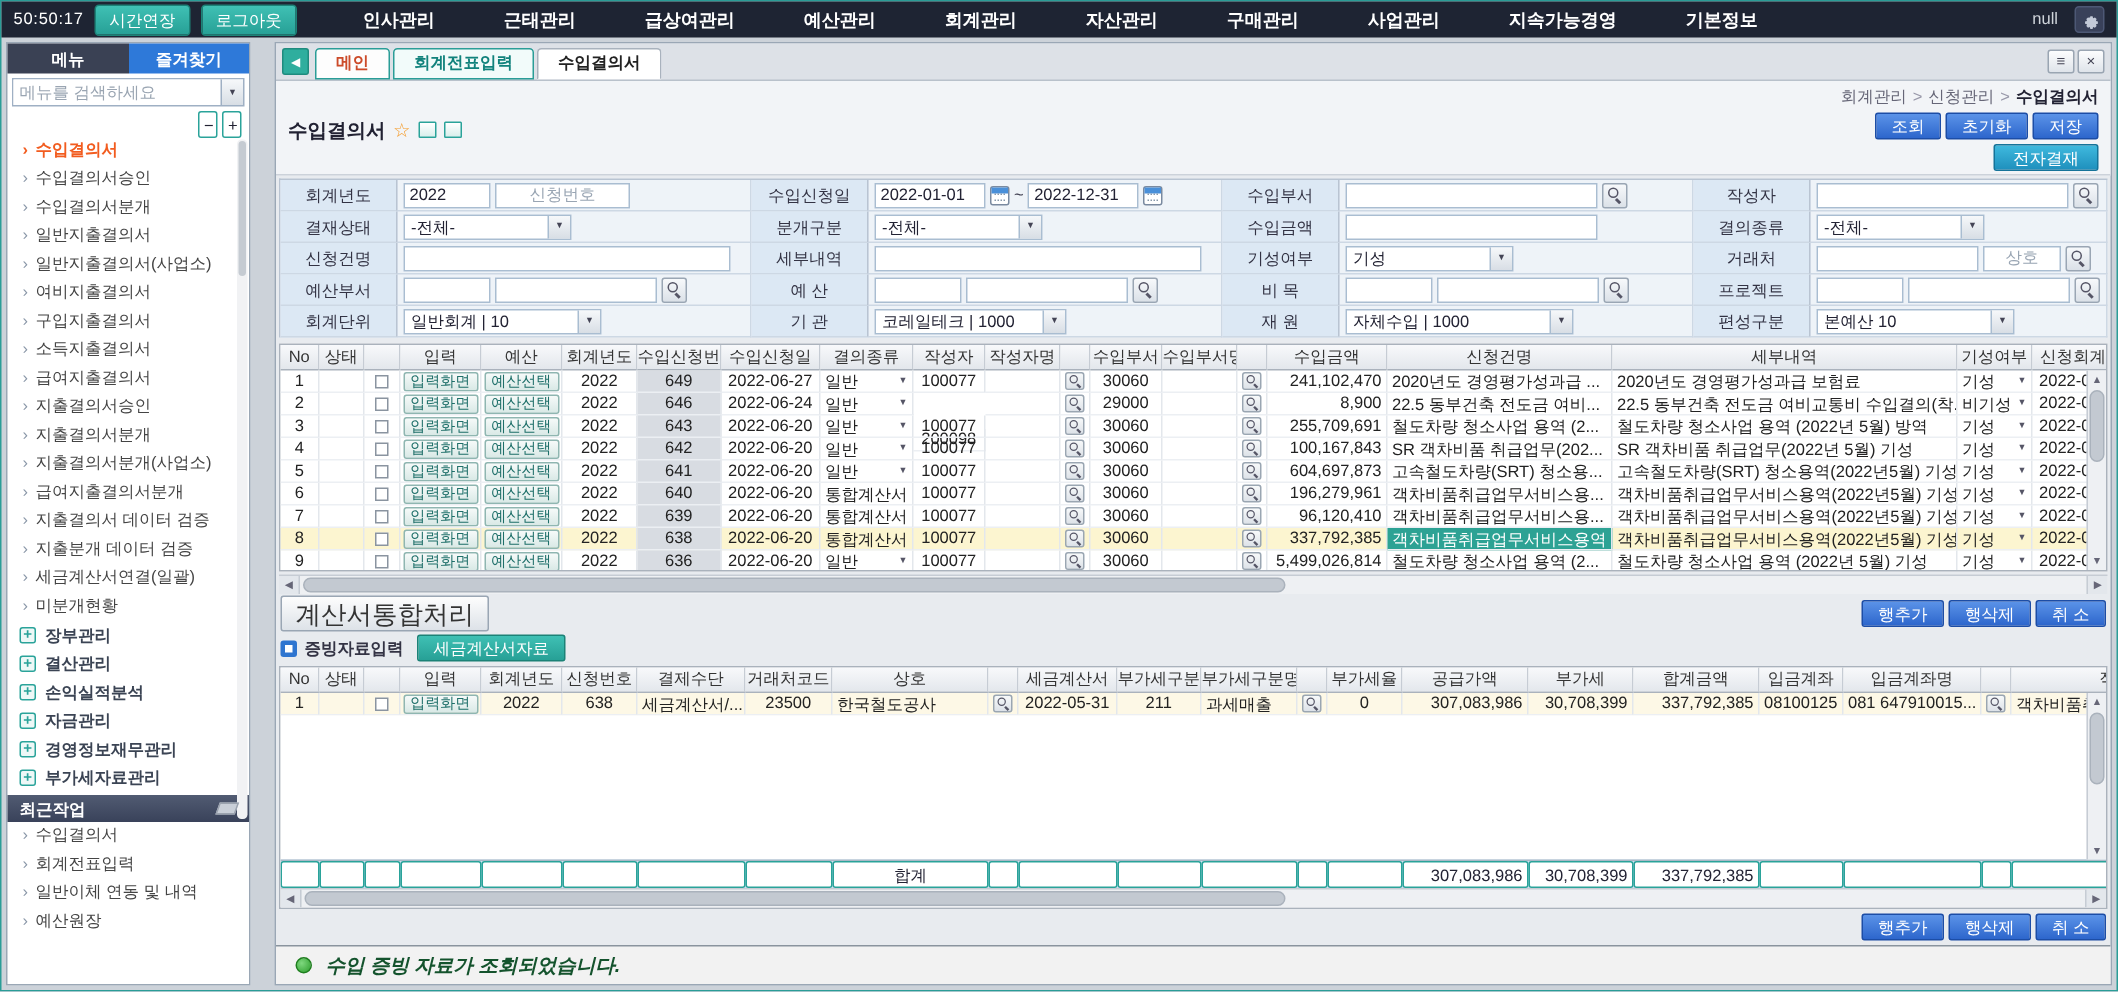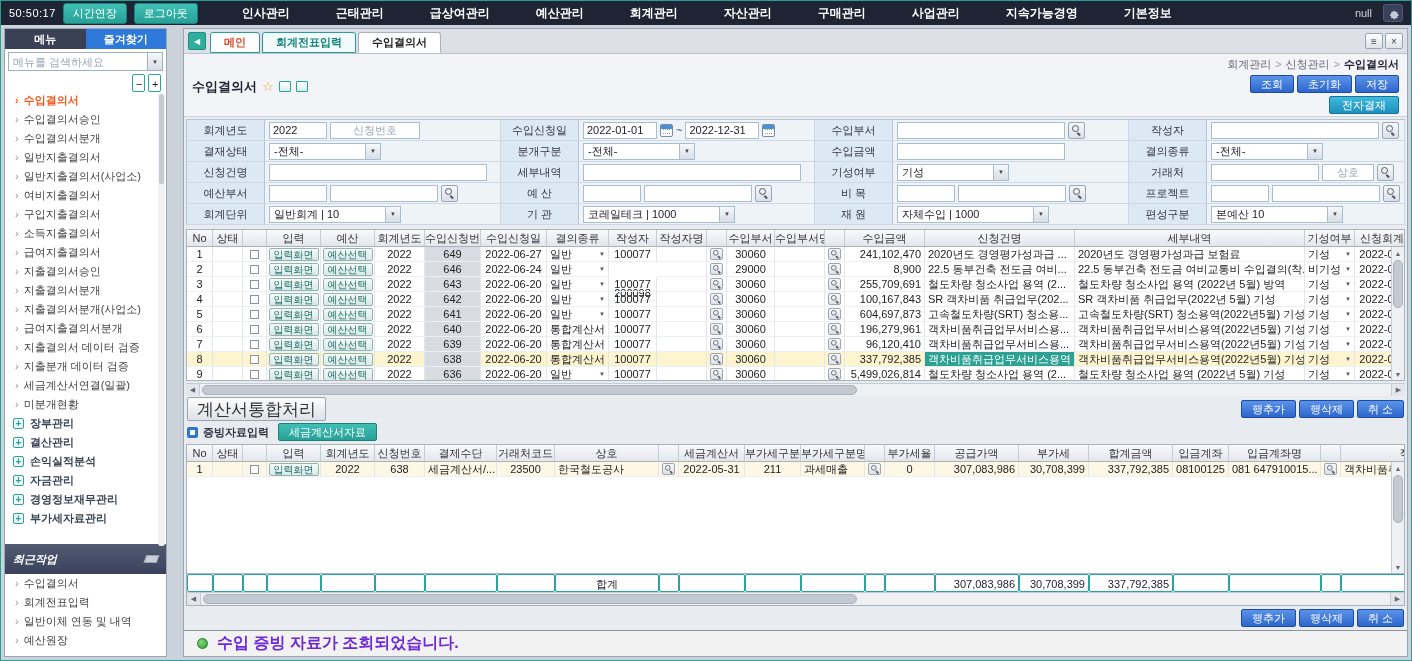--- a/index.html
+++ b/index.html
@@ -33,21 +33,21 @@
 .tc{width:13px;height:13px;border:1px solid #2aa39a;background:#fff;color:#2aa39a;font-size:10px;line-height:10px;text-align:center;border-radius:2px;cursor:pointer;padding:0;font-family:inherit;}
 .tree{flex:0 0 auto;padding-top:2px;}
 .titem{height:19px;line-height:19px;padding-left:10px;display:flex;gap:5px;color:#444;cursor:pointer;white-space:nowrap;overflow:hidden;}
 .titem .caret{color:#8a97a8;}
 .titem.sel,.titem.sel .caret{color:#f25c1f;font-weight:700;}
 .sections{flex:0 0 auto;}
 .sitem{height:19px;display:flex;align-items:center;gap:6px;padding-left:8px;font-weight:700;color:#3b4454;cursor:pointer;}
 .plus-ic{width:11px;height:11px;border:1px solid #2aa39a;color:#2aa39a;font-size:10px;line-height:9px;text-align:center;background:#eef8f7;border-radius:2px;font-weight:700;}
 .side-scroll{position:absolute;right:1px;top:64px;bottom:110px;width:7px;background:#f1f2f4;border-radius:3px;}
 .side-scroll .sthumb{width:5px;margin:1px;height:90px;background:#c5cbd2;border-radius:3px;}
-.recent-h{height:30px;background:linear-gradient(#515b72,#39425a);color:#fff;display:flex;align-items:center;padding:0 8px;font-weight:700;flex:0 0 auto;margin-top:16px;font-style:italic;}
+.recent-h{height:18px;background:linear-gradient(#515b72,#39425a);color:#fff;display:flex;align-items:center;padding:0 8px;font-weight:700;flex:0 0 auto;margin-top:2px;}
 .eraser{margin-left:auto;width:13px;height:8px;background:#c9cfd8;border:1px solid #9aa2ae;transform:skewX(-20deg);}
 .recent{flex:1;min-height:0;}
 
 
 .main{flex:1;min-width:0;display:flex;flex-direction:column;background:#e8ebef;border:1px solid #9aa7b5;min-height:0;}
 .tabstrip{height:25px;background:#dde1e7;border-bottom:1px solid #b9c1cb;display:flex;align-items:flex-end;padding:0 2px;flex:0 0 auto;}
 .tab-arrow{width:18px;height:18px;background:#2fae9e;color:#fff;border:1px solid #1f8b7e;font-size:8px;margin:0 4px 3px 2px;border-radius:2px;cursor:pointer;padding:0;}
 .tab{height:21px;line-height:19px;padding:0 13px;margin-right:2px;border-radius:3px 3px 0 0;font-weight:700;font-size:11px;cursor:pointer;}
 .t-main{background:#fdfdfd;border:1px solid #2a9d97;color:#cc4b2a;}
 .t-teal{background:#f2fbfa;border:1px solid #2a9d97;color:#11827c;}
@@ -124,21 +124,21 @@
 .gspacer{flex:1;}
 .btn-gray{background:linear-gradient(#fdfdfd,#dde2e8);border:1px solid #9aa6b4;color:#333;font-size:17px;height:24px;padding:0 9px;border-radius:2px;cursor:pointer;font-family:inherit;}
 .evheader{display:flex;align-items:center;gap:5px;padding:1px 3px;flex:0 0 auto;}
 .ev-icon{width:11px;height:11px;background:#2e75d0;border-radius:2px;position:relative;display:inline-block;}
 .ev-icon::after{content:"";position:absolute;inset:3px;background:#fff;}
 .ev-title{font-weight:700;color:#334;}
 .btn-teal2{background:linear-gradient(#3fc0b4,#27a096);border:1px solid #1c8277;color:#fff;font-size:11px;height:18px;padding:0 10px;border-radius:2px;cursor:pointer;font-family:inherit;margin-left:4px;}
 
 .statusbar{flex:0 0 auto;height:26px;background:#f2f2f2;border-top:1px solid #8a949e;display:flex;align-items:center;gap:9px;padding:0 13px;margin-top:2px;}
 .status-dot{width:11px;height:11px;border-radius:50%;background:radial-gradient(circle at 35% 35%,#7ed87e,#2e9e2e);border:1px solid #1e7e1e;}
-.status-text{font-size:16px;color:#6d28d9;font-weight:700;}
+.status-text{font-size:13px;color:#14532d;font-weight:700;font-style:italic;}
 </style>
 </head>
 <body>
 
 <div class="app">
 
   <div class="topbar">
     <span class="timer">50:50:17</span>
     <button class="btn-teal">시간연장</button>
     <button class="btn-teal">로그아웃</button>
@@ -447,21 +447,21 @@
 
         <div class="flabel">회계단위</div>
         <div class="ffield">
           <div class="fsel" style="width:132px">
               <span class="fsel-txt">일반회계 | 10</span>
               <span class="fsel-btn">▼</span>
             </div>
         </div>
         <div class="flabel">기 관</div>
         <div class="ffield">
-          <div class="fsel" style="width:152px">
+          <div class="fsel" style="width:128px">
               <span class="fsel-txt">코레일테크 | 1000</span>
               <span class="fsel-btn">▼</span>
             </div>
         </div>
         <div class="flabel">재 원</div>
         <div class="ffield">
           <div class="fsel" style="width:152px">
               <span class="fsel-txt">자체수입 | 1000</span>
               <span class="fsel-btn">▼</span>
             </div>

